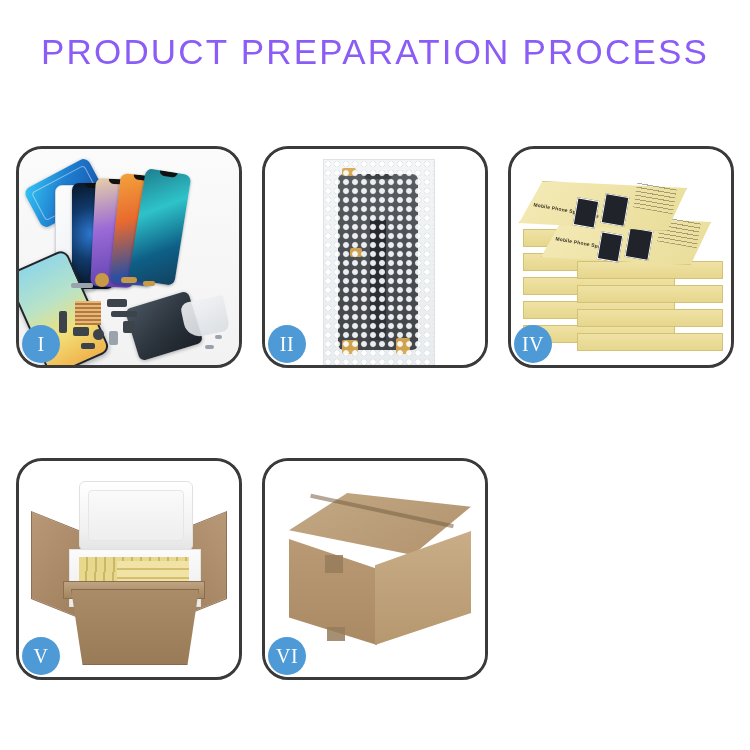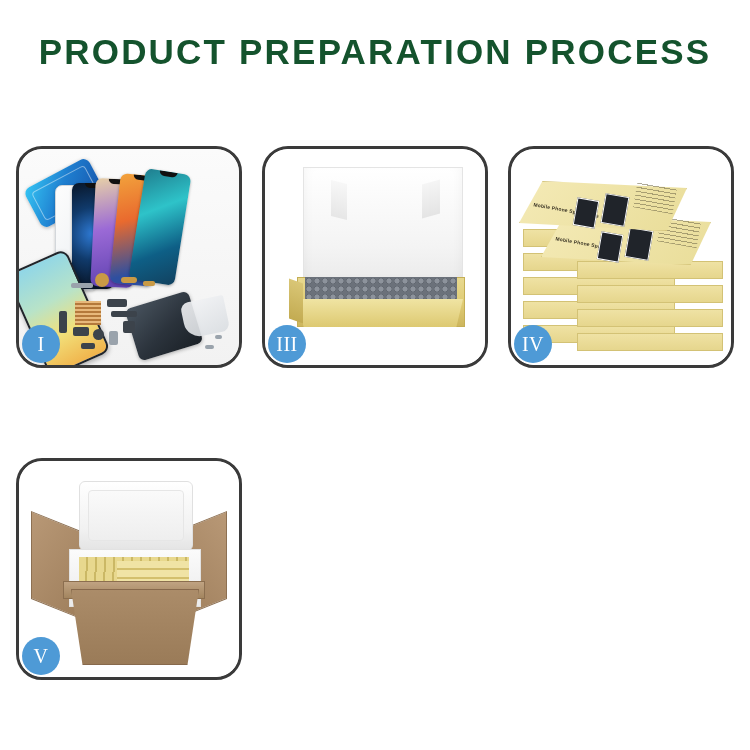--- a/index.html
+++ b/index.html
@@ -16,23 +16,23 @@
   }
 
   
   .header {
     text-align: center;
     padding-top: 34px;
   }
   .title {
     font-family: "Liberation Sans", sans-serif;
     font-size: 35px;
-    font-weight: bold;
+    font-weight: normal;
     letter-spacing: 2.2px;
-    color: #14532d;
+    color: #8b5cf6;
     line-height: 1.05;
     white-space: nowrap;
   }
   .subtitle {
     font-family: "Liberation Sans", sans-serif;
     font-size: 15.5px;
     font-weight: normal;
     color: #1a1a1a;
     letter-spacing: 0.15px;
     margin-top: 13px;
@@ -367,34 +367,35 @@
       <div class="sp round" style="left:74px;top:180px;width:11px;height:11px;"></div>
       <div class="sp pale" style="left:90px;top:182px;width:9px;height:14px;border-radius:2px;"></div>
       <div class="sp" style="left:62px;top:194px;width:14px;height:6px;"></div>
       <div class="sp" style="left:104px;top:172px;width:12px;height:12px;"></div>
       <div class="sp pale" style="left:186px;top:196px;width:9px;height:4px;"></div>
       <div class="sp pale" style="left:196px;top:186px;width:7px;height:4px;"></div>
     </div>
     <div class="badge">I</div>
   </div>
 
-
   <div class="panel">
-    <div class="panel-inner p3">
-      <div class="bx3-lid">
-        <div class="bx3-lid-flapL"></div>
-        <div class="bx3-lid-flapR"></div>
+    <div class="panel-inner p2">
+      <div class="bw-outer">
+        <div class="bw-screen"></div>
+        <div class="bw-flex"></div>
+        <div class="bw-tab" style="left:18px;top:8px;width:14px;height:8px;"></div>
+        <div class="bw-tab" style="left:26px;top:88px;width:12px;height:9px;"></div>
+        <div class="bw-tab" style="left:18px;top:180px;width:16px;height:14px;"></div>
+        <div class="bw-tab" style="left:72px;top:178px;width:14px;height:16px;"></div>
+        <div class="bw-bubbles"></div>
       </div>
-      <div class="bx3-base"></div>
-      <div class="bx3-wrap"></div>
-      <div class="bx3-base-front"></div>
-      <div class="bx3-side"></div>
     </div>
-    <div class="badge">III</div>
+    <div class="badge">II</div>
   </div>
+
 
   <div class="panel">
     <div class="panel-inner p4">
 
       <div class="bx" style="left:12px;top:176px;width:150px;height:16px;"></div>
       <div class="bx" style="left:12px;top:152px;width:150px;height:16px;"></div>
       <div class="bx" style="left:12px;top:128px;width:150px;height:16px;"></div>
       <div class="bx" style="left:12px;top:104px;width:150px;height:16px;"></div>
       <div class="bx" style="left:12px;top:80px;width:150px;height:16px;"></div>
 
@@ -431,14 +432,25 @@
       <div class="c5-inner">
         <div class="c5-slats"></div>
         <div class="c5-slats2"></div>
       </div>
       <div class="c5-rim"></div>
       <div class="c5-body"></div>
     </div>
     <div class="badge">V</div>
   </div>
 
+  <div class="panel">
+    <div class="panel-inner p6">
+      <div class="c6-top"></div>
+      <div class="c6-seam"></div>
+      <div class="c6-left"></div>
+      <div class="c6-right"></div>
+      <div class="c6-tape" style="left:60px;top:94px;width:18px;height:18px;"></div>
+      <div class="c6-tape" style="left:62px;top:166px;width:18px;height:14px;"></div>
+    </div>
+    <div class="badge">VI</div>
+  </div>
 
 </div>
 
 </body></html>

